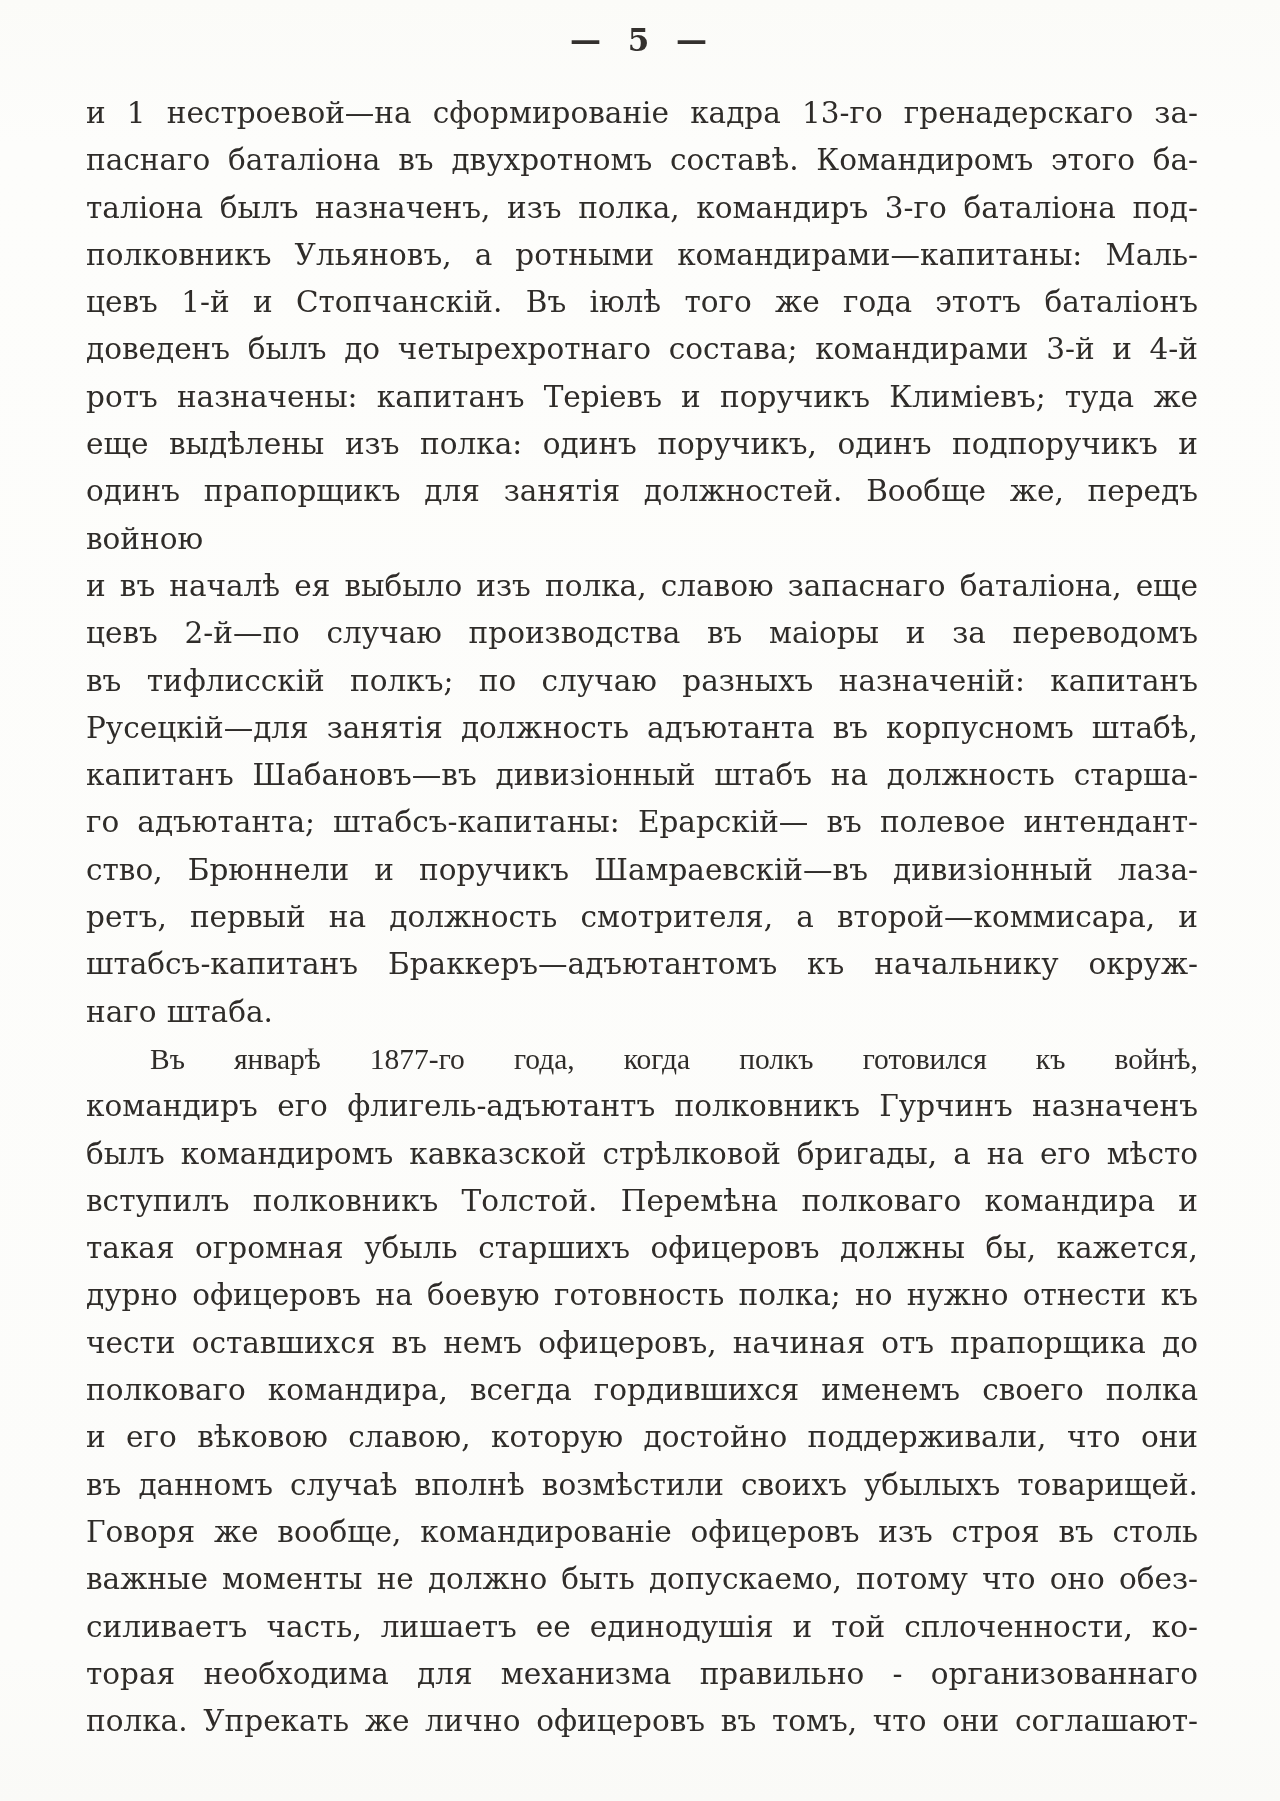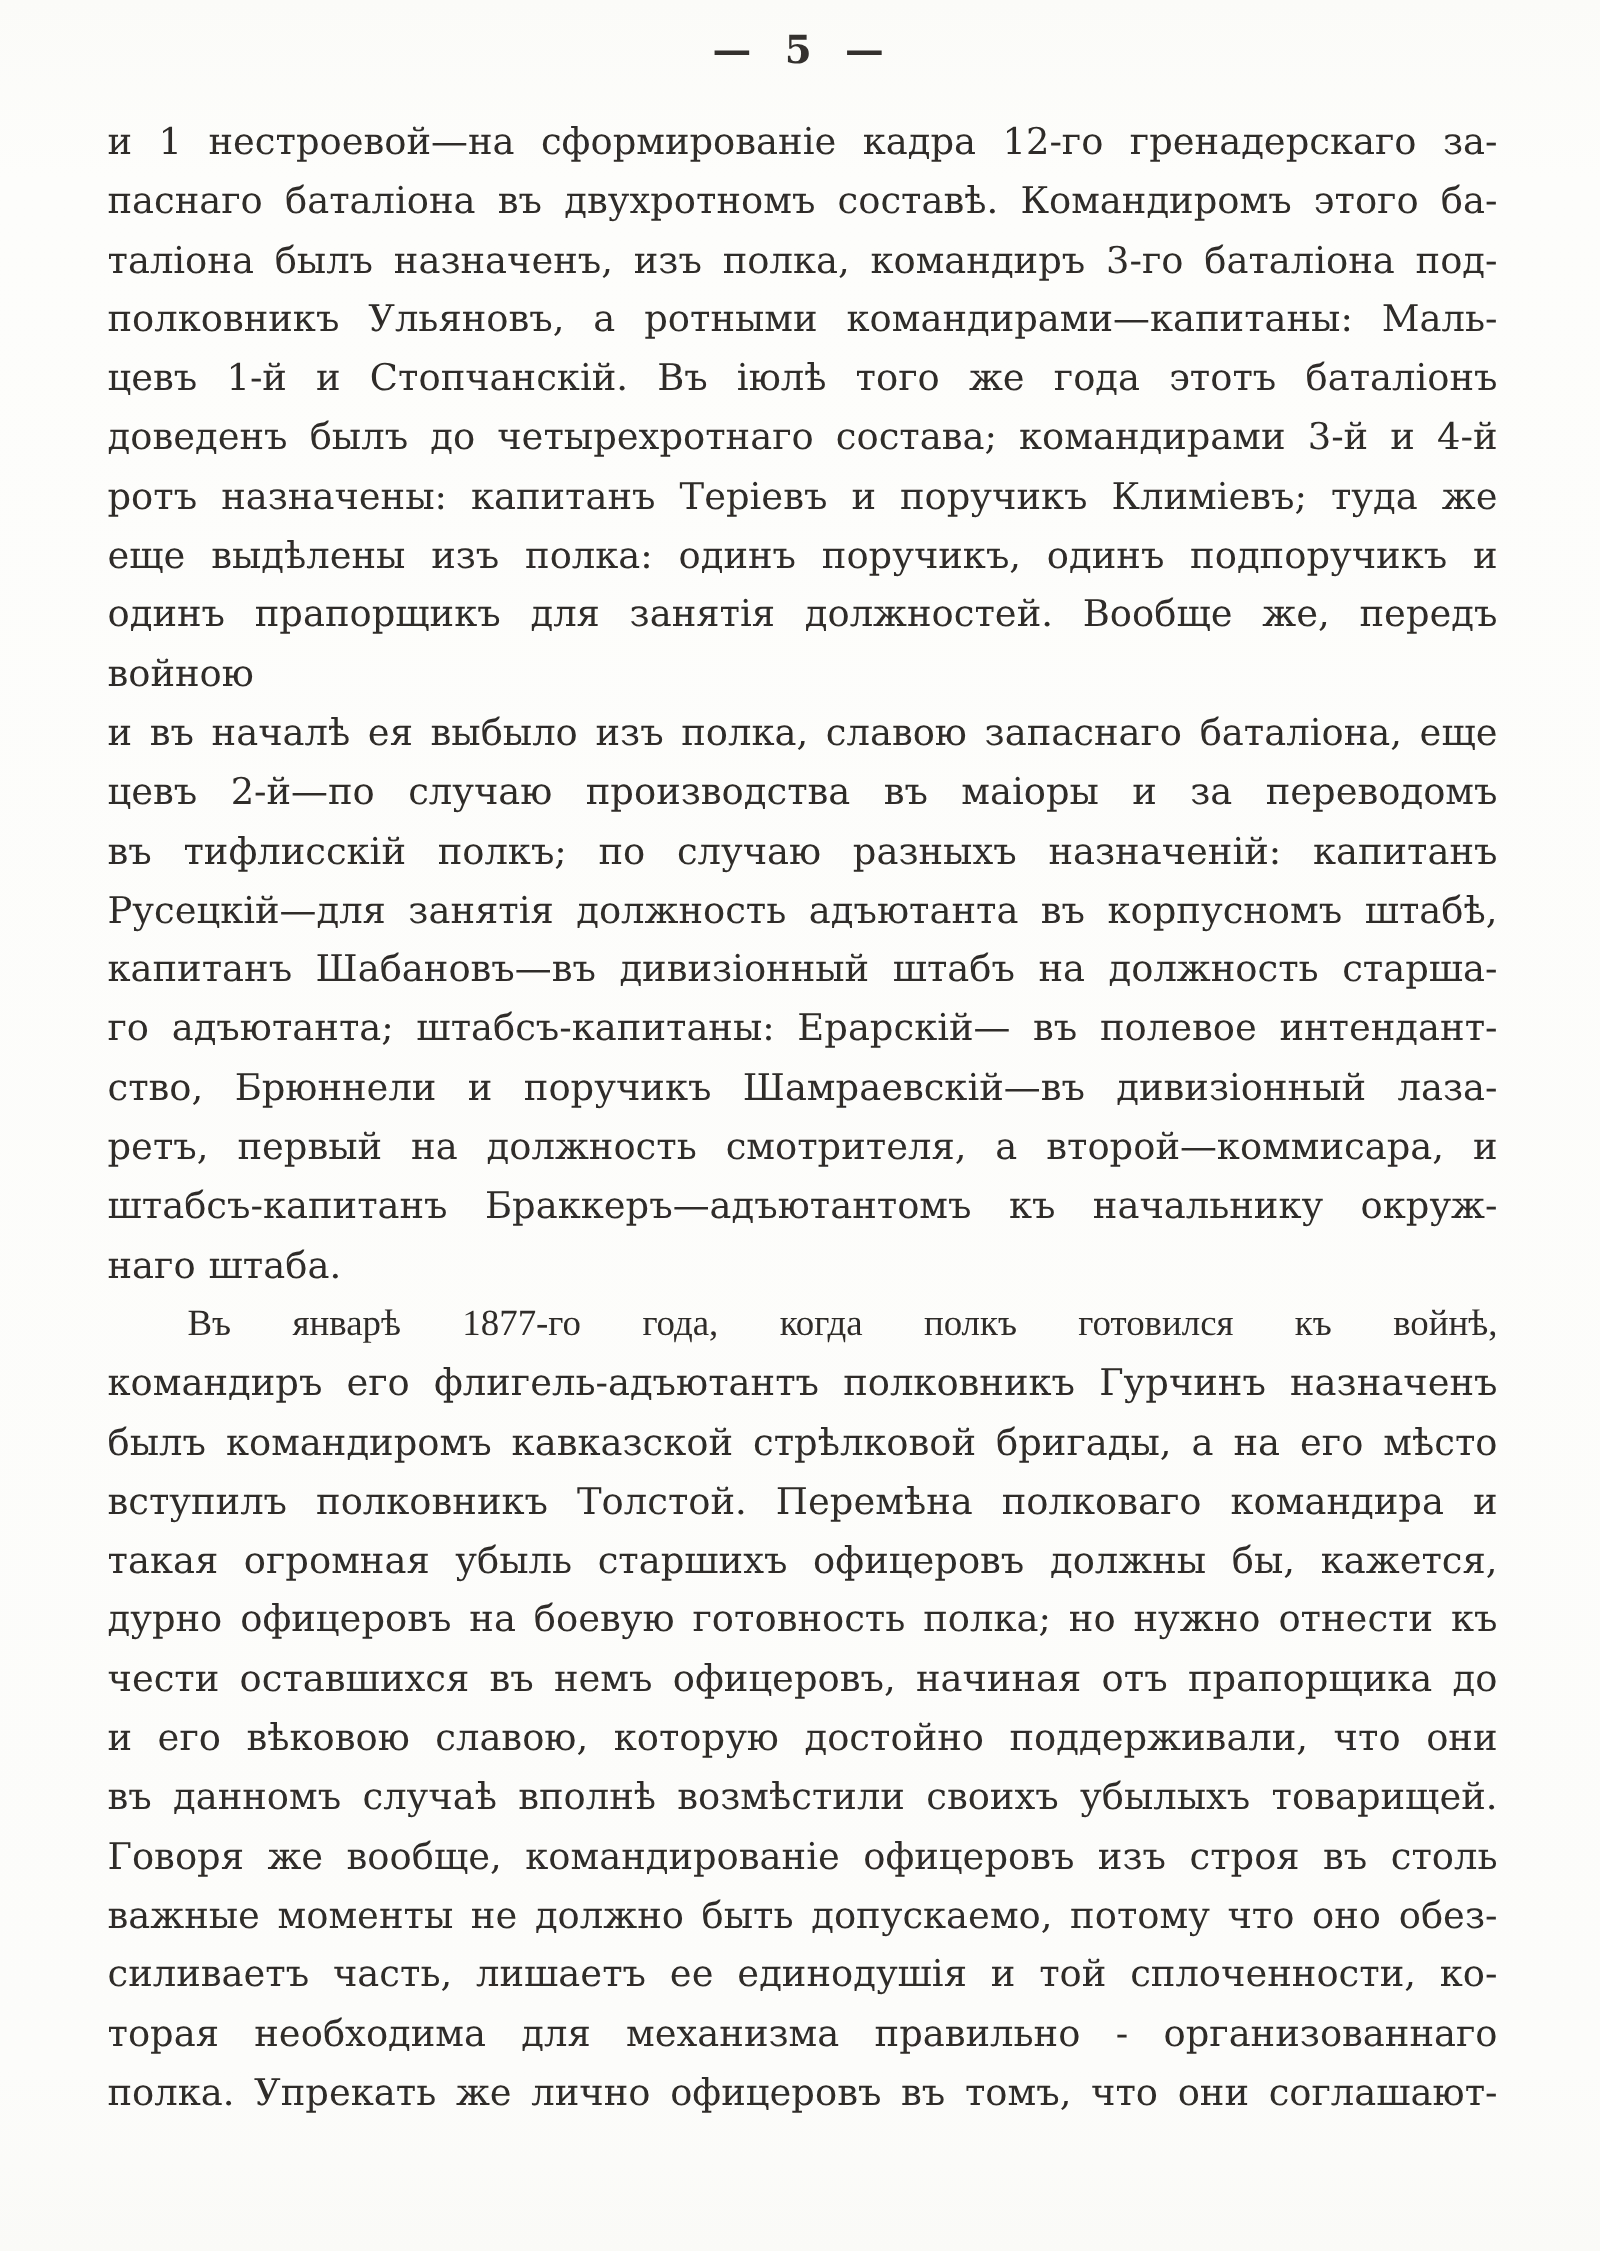--- a/index.html
+++ b/index.html
@@ -62,21 +62,21 @@
 </head>
 <body>
 
 <div class="scan-page">
 
   <div class="page-header">— 5 —</div>
 
   <div class="text-block">
 
   <div class="para">
-        <div class="line">и 1 нестроевой—на сформированіе кадра 12-го гренадерскаго за-</div>
+        <div class="line">и 1 нестроевой—на сформированіе кадра 13-го гренадерскаго за-</div>
         <div class="line">паснаго баталіона въ двухротномъ составѣ. Командиромъ этого ба-</div>
         <div class="line">таліона былъ назначенъ, изъ полка, командиръ 3-го баталіона под-</div>
         <div class="line">полковникъ Ульяновъ, а ротными командирами—капитаны: Маль-</div>
         <div class="line">цевъ 1-й и Стопчанскій. Въ іюлѣ того же года этотъ баталіонъ</div>
         <div class="line">доведенъ былъ до четырехротнаго состава; командирами 3-й и 4-й</div>
         <div class="line">ротъ назначены: капитанъ Теріевъ и поручикъ Климіевъ; туда же</div>
         <div class="line">еще выдѣлены изъ полка: одинъ поручикъ, одинъ подпоручикъ и</div>
         <div class="line">одинъ прапорщикъ для занятія должностей. Вообще же, передъ войною</div>
         <div class="line">и въ началѣ ея выбыло изъ полка, славою запаснаго баталіона, еще</div>
         <div class="line">цевъ 2-й—по случаю производства въ маіоры и за переводомъ</div>
@@ -90,20 +90,21 @@
         <div class="line flush">наго штаба.</div>
       </div>
       <div class="para indent">
         <div class="line">Въ январѣ 1877-го года, когда полкъ готовился къ войнѣ,</div>
         <div class="line">командиръ его флигель-адъютантъ полковникъ Гурчинъ назначенъ</div>
         <div class="line">былъ командиромъ кавказской стрѣлковой бригады, а на его мѣсто</div>
         <div class="line">вступилъ полковникъ Толстой. Перемѣна полковаго командира и</div>
         <div class="line">такая огромная убыль старшихъ офицеровъ должны бы, кажется,</div>
         <div class="line">дурно офицеровъ на боевую готовность полка; но нужно отнести къ</div>
         <div class="line">чести оставшихся въ немъ офицеровъ, начиная отъ прапорщика до</div>
+        <div class="line">полковаго командира, всегда гордившихся именемъ своего полка</div>
         <div class="line">и его вѣковою славою, которую достойно поддерживали, что они</div>
         <div class="line">въ данномъ случаѣ вполнѣ возмѣстили своихъ убылыхъ товарищей.</div>
         <div class="line">Говоря же вообще, командированіе офицеровъ изъ строя въ столь</div>
         <div class="line">важные моменты не должно быть допускаемо, потому что оно обез-</div>
         <div class="line">силиваетъ часть, лишаетъ ее единодушія и той сплоченности, ко-</div>
         <div class="line">торая необходима для механизма правильно - организованнаго</div>
         <div class="line">полка. Упрекать же лично офицеровъ въ томъ, что они соглашают-</div>
       </div>
     </div>
 

